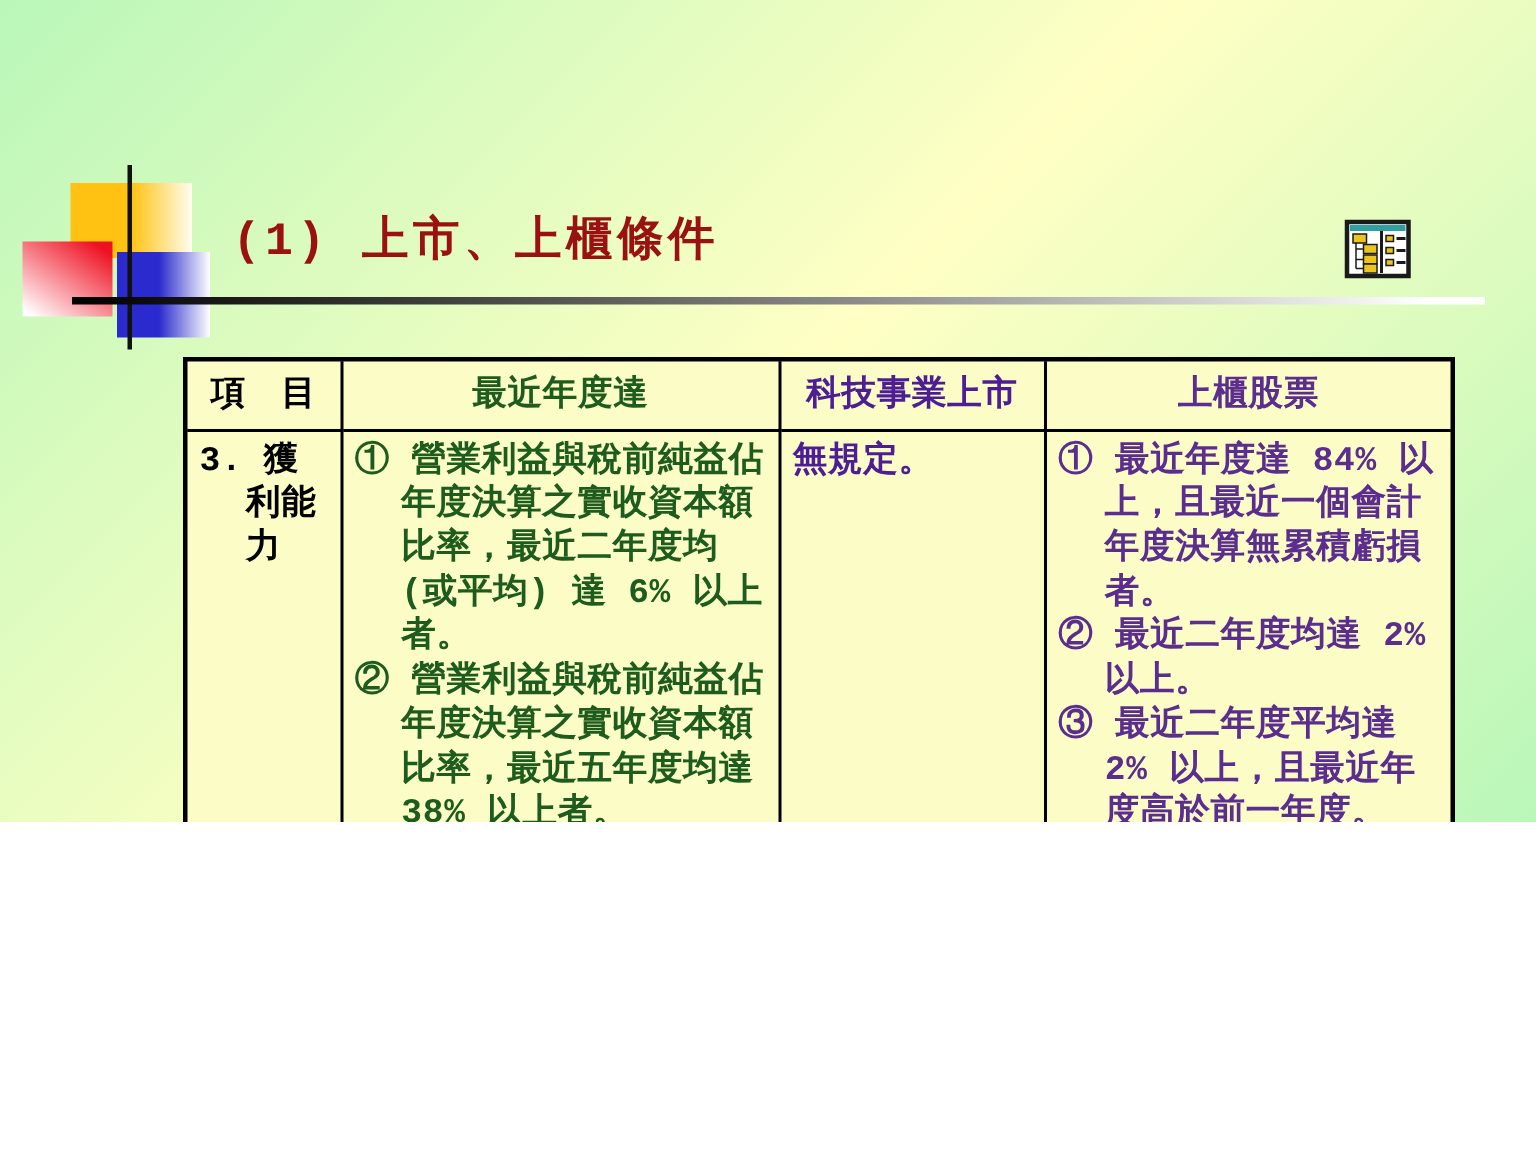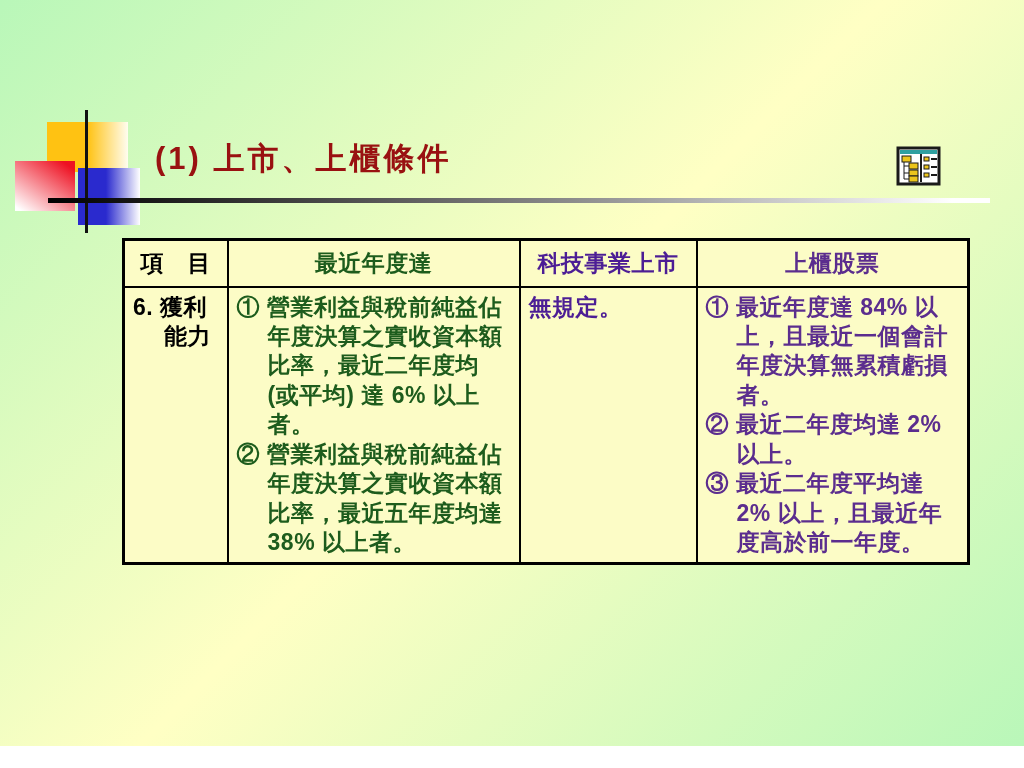--- a/index.html
+++ b/index.html
@@ -1,19 +1,19 @@
 <!DOCTYPE html>
 <html><head>
 <meta charset="utf-8">
 <style>
   html,body{margin:0;padding:0;background:#ffffff;}
   .slide{
-    position:relative;width:1024px;height:746px;overflow:hidden;
+    position:relative;width:1024px;height:548px;overflow:hidden;
     background:linear-gradient(135deg,#b9f7b9 0%,#ffffc4 50%,#b9f7b9 100%);
-    font-family:Liberation Sans, sans-serif;
+    font-family:Liberation Mono, monospace;
     font-weight:bold;
   }
   
   .sq{position:absolute;}
   .sq-yellow{left:47px;top:122px;width:81px;height:50px;
     background:linear-gradient(to right,#ffc212 50%,#fffdf0 100%);}
   .sq-red{left:15px;top:161px;width:60px;height:50px;
     background:linear-gradient(215deg,#ee1122 10%,#ffffff 95%);}
   .sq-blue{left:78px;top:168px;width:62px;height:57px;
     background:linear-gradient(to right,#2a2ace 45%,#ffffff 100%);}
@@ -101,21 +101,21 @@
     </colgroup>
     <tbody>
         <tr class="r-head">
       <th class="c-item">項　目</th>
       <th class="c-general">最近年度達</th>
       <th class="c-tech">科技事業上市</th>
       <th class="c-otc">上櫃股票</th>
     </tr>
     <tr class="r3">
       <td class="c-item">
-        <div class="hang">6. 獲利能力</div>
+        <div class="hang">3. 獲利能力</div>
       </td>
       <td class="c-general pad-g">
         <div class="hang">① 營業利益與稅前純益佔年度決算之實收資本額比率，最近二年度均 (或平均) 達 6% 以上者。</div>
         <div class="hang">② 營業利益與稅前純益佔年度決算之實收資本額比率，最近五年度均達 38% 以上者。</div>
       </td>
       <td class="c-tech">無規定。</td>
       <td class="c-otc pad-o">
         <div class="hang">① 最近年度達 84% 以上，且最近一個會計年度決算無累積虧損者。</div>
         <div class="hang">② 最近二年度均達 2% 以上。</div>
         <div class="hang">③ 最近二年度平均達 2% 以上，且最近年度高於前一年度。</div>

